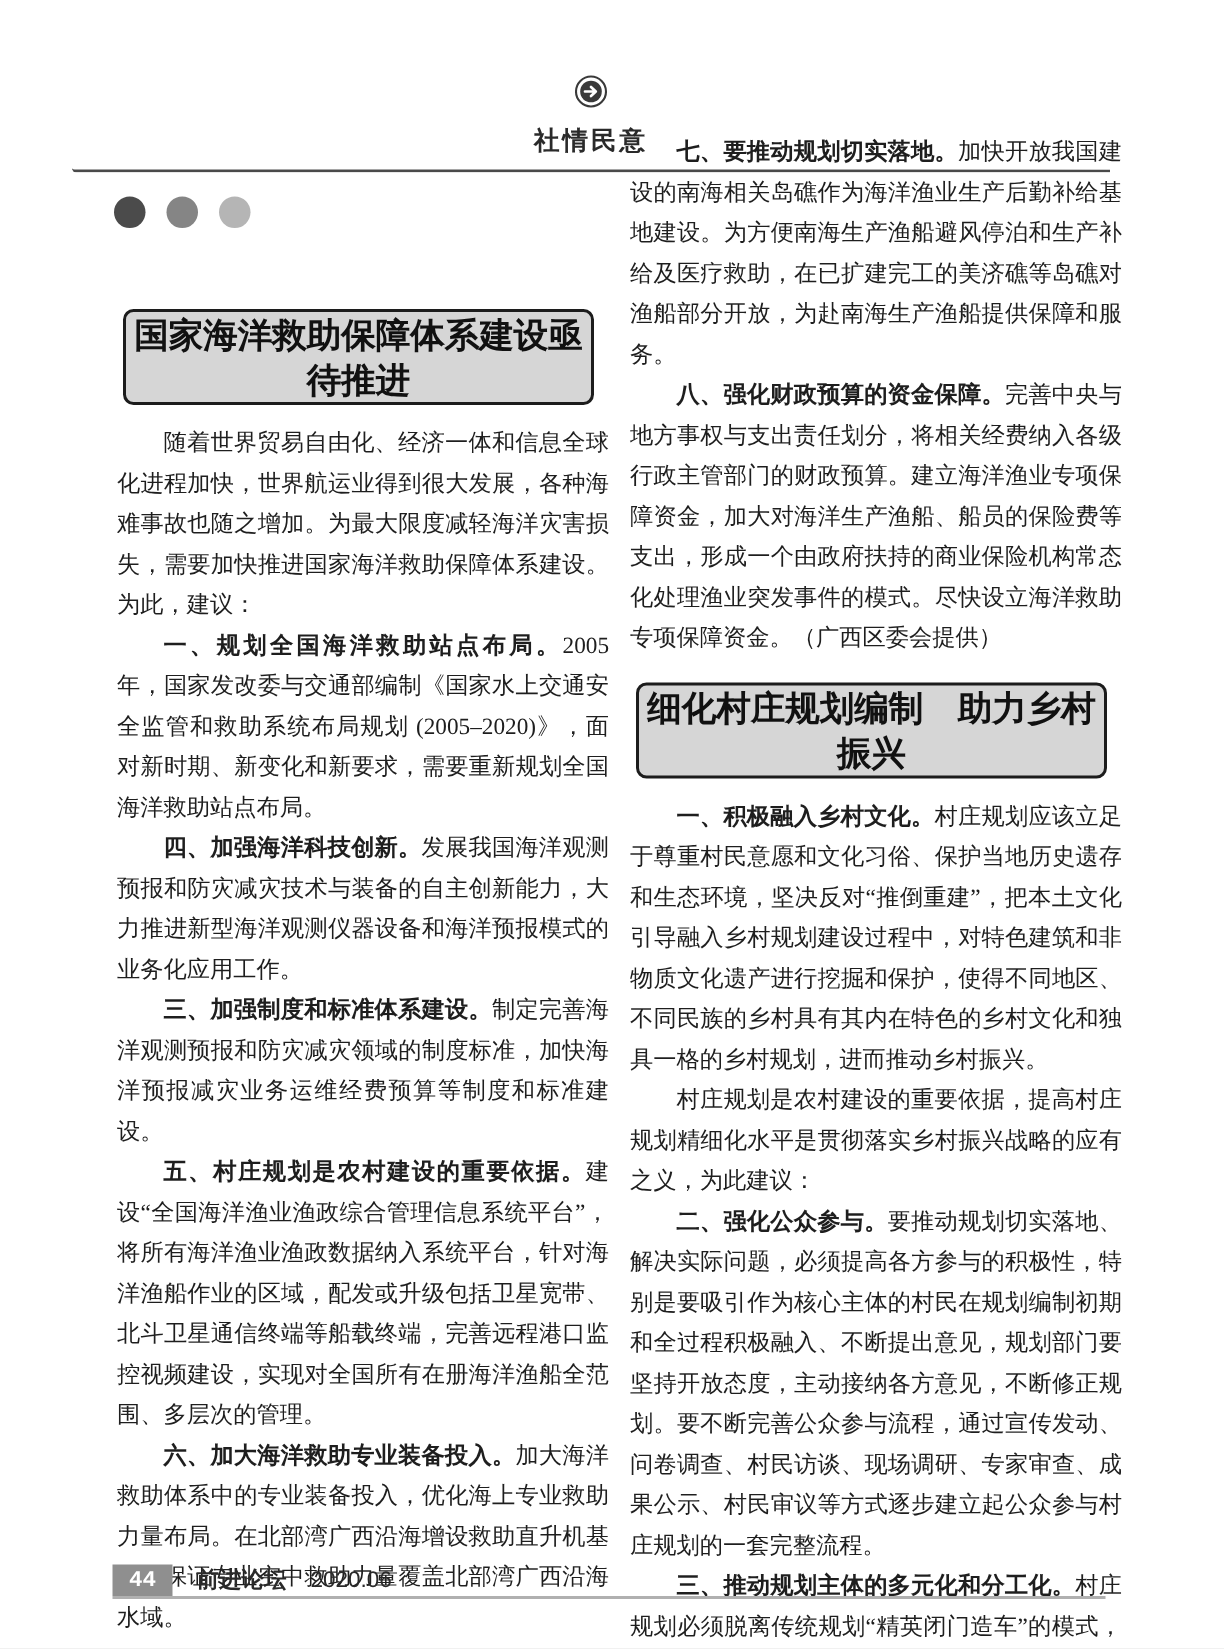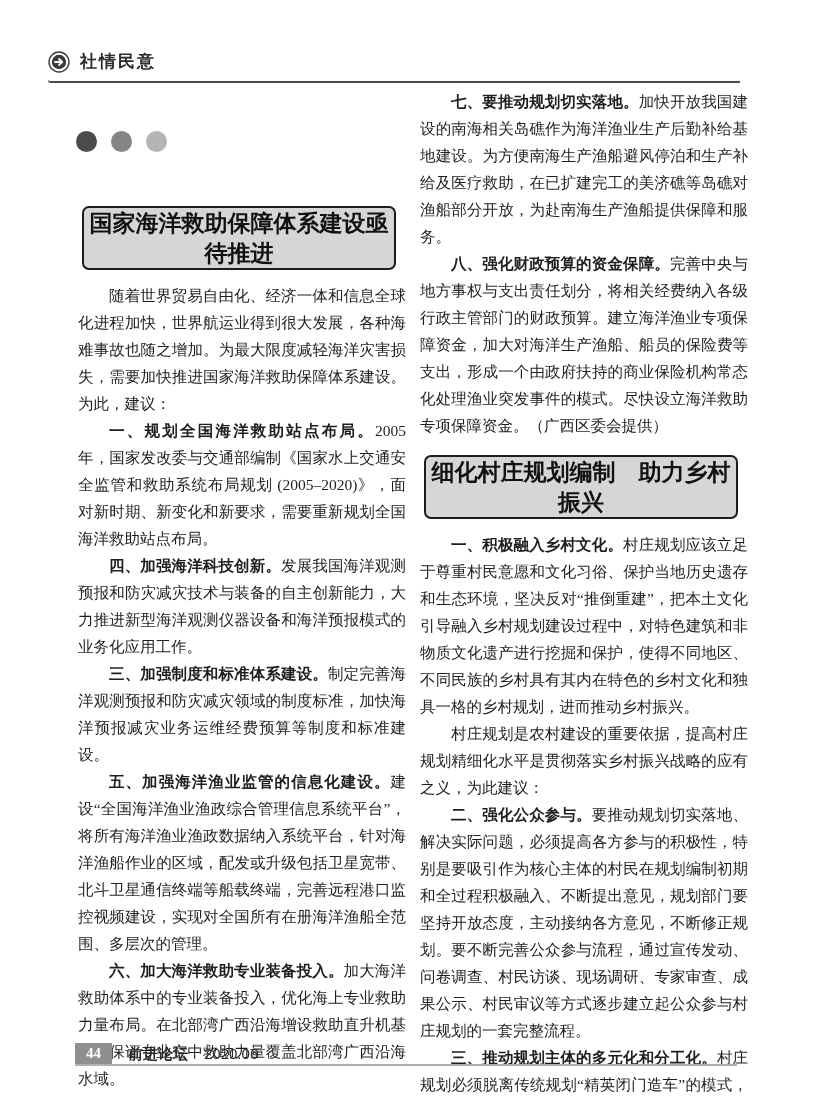--- a/index.html
+++ b/index.html
@@ -10,20 +10,21 @@
     font-family:"Liberation Serif","DejaVu Serif",serif;
     color:var(--text, #1e1e1e);
   }
   
   .header {
     position:absolute; left:48px; top:50px; width:692px;
     display:flex; align-items:center; gap:10px;
     padding-bottom:8px;
     border-bottom:2px solid var(--header-line,#4a4a4a);
     border-bottom-left-radius:3px;
+    flex-direction:column;
   }
   .header .icon { width:22px; height:22px; flex:0 0 auto; }
   .header .label {
     font-family:"Liberation Sans","DejaVu Sans",sans-serif;
     font-size:17px; font-weight:bold; letter-spacing:2px; color:#2a2a2a;
   }
   
   .dots { position:absolute; left:76px; top:131px; display:flex; gap:14px; }
   .dots .dot { width:21px; height:21px; border-radius:50%; }
   
@@ -44,21 +45,21 @@
   .col-right .title-box { margin-top:16px;text-align:center; }
   
   .footer {
     position:absolute; left:75px; top:1015px; width:662px;
     display:flex; align-items:flex-end; gap:16px;
     border-bottom:2px solid var(--footer-line,#b0b0b0);
     padding-bottom:0;
   }
   .page-num {
     background:var(--page-num-bg,#8f8f8f); color:#fff;
-    font-family:Liberation Serif, serif;
+    font-family:Liberation Mono, monospace;
     font-weight:bold; font-size:15px; line-height:21px;
     padding:0 11px;
   }
   .journal-name {
     font-family:"Liberation Sans","DejaVu Sans",sans-serif;
     font-weight:bold; font-size:15px; line-height:21px; color:#2a2a2a;
   }
   .issue {
     font-family:"Liberation Sans","DejaVu Sans",sans-serif;
     font-size:15px; line-height:21px; color:#2a2a2a;margin-top:28px;
@@ -85,21 +86,21 @@
     <span class="dot" style="background: rgb(133, 133, 133);"></span>
     <span class="dot" style="background: rgb(181, 181, 181);"></span>
   </div>
 
   <div class="col col-left">
     <div class="title-box">国家海洋救助保障体系建设亟待推进</div>
     <p class="para">随着世界贸易自由化、经济一体和信息全球化进程加快，世界航运业得到很大发展，各种海难事故也随之增加。为最大限度减轻海洋灾害损失，需要加快推进国家海洋救助保障体系建设。为此，建议：</p>
     <p class="para"><b class="lead">一、规划全国海洋救助站点布局。</b><span>2005 年，国家发改委与交通部编制《国家水上交通安全监管和救助系统布局规划 (2005–2020)》，面对新时期、新变化和新要求，需要重新规划全国海洋救助站点布局。</span></p>
     <p class="para"><b class="lead">四、加强海洋科技创新。</b><span>发展我国海洋观测预报和防灾减灾技术与装备的自主创新能力，大力推进新型海洋观测仪器设备和海洋预报模式的业务化应用工作。</span></p>
     <p class="para"><b class="lead">三、加强制度和标准体系建设。</b><span>制定完善海洋观测预报和防灾减灾领域的制度标准，加快海洋预报减灾业务运维经费预算等制度和标准建设。</span></p>
-    <p class="para"><b class="lead">五、加强海洋渔业监管的信息化建设。</b><span>建设“全国海洋渔业渔政综合管理信息系统平台”，将所有海洋渔业渔政数据纳入系统平台，针对海洋渔船作业的区域，配发或升级包括卫星宽带、北斗卫星通信终端等船载终端，完善远程港口监控视频建设，实现对全国所有在册海洋渔船全范围、多层次的管理。</span></p>
+    <p class="para"><b class="lead">五、村庄规划是农村建设的重要依据。</b><span>建设“全国海洋渔业渔政综合管理信息系统平台”，将所有海洋渔业渔政数据纳入系统平台，针对海洋渔船作业的区域，配发或升级包括卫星宽带、北斗卫星通信终端等船载终端，完善远程港口监控视频建设，实现对全国所有在册海洋渔船全范围、多层次的管理。</span></p>
     <p class="para"><b class="lead">六、加大海洋救助专业装备投入。</b><span>加大海洋救助体系中的专业装备投入，优化海上专业救助力量布局。在北部湾广西沿海增设救助直升机基地，保证专业空中救助力量覆盖北部湾广西沿海水域。</span></p>
   </div>
 
   <div class="col col-right">
     <p class="para"><b class="lead">七、要推动规划切实落地。</b><span>加快开放我国建设的南海相关岛礁作为海洋渔业生产后勤补给基地建设。为方便南海生产渔船避风停泊和生产补给及医疗救助，在已扩建完工的美济礁等岛礁对渔船部分开放，为赴南海生产渔船提供保障和服务。</span></p>
     <p class="para"><b class="lead">八、强化财政预算的资金保障。</b><span>完善中央与地方事权与支出责任划分，将相关经费纳入各级行政主管部门的财政预算。建立海洋渔业专项保障资金，加大对海洋生产渔船、船员的保险费等支出，形成一个由政府扶持的商业保险机构常态化处理渔业突发事件的模式。尽快设立海洋救助专项保障资金。（广西区委会提供）</span></p>
     <div class="title-box">细化村庄规划编制　助力乡村振兴</div>
     <p class="para"><b class="lead">一、积极融入乡村文化。</b><span>村庄规划应该立足于尊重村民意愿和文化习俗、保护当地历史遗存和生态环境，坚决反对“推倒重建”，把本土文化引导融入乡村规划建设过程中，对特色建筑和非物质文化遗产进行挖掘和保护，使得不同地区、不同民族的乡村具有其内在特色的乡村文化和独具一格的乡村规划，进而推动乡村振兴。</span></p>
     <p class="para">村庄规划是农村建设的重要依据，提高村庄规划精细化水平是贯彻落实乡村振兴战略的应有之义，为此建议：</p>
     <p class="para"><b class="lead">二、强化公众参与。</b><span>要推动规划切实落地、解决实际问题，必须提高各方参与的积极性，特别是要吸引作为核心主体的村民在规划编制初期和全过程积极融入、不断提出意见，规划部门要坚持开放态度，主动接纳各方意见，不断修正规划。要不断完善公众参与流程，通过宣传发动、问卷调查、村民访谈、现场调研、专家审查、成果公示、村民审议等方式逐步建立起公众参与村庄规划的一套完整流程。</span></p>

